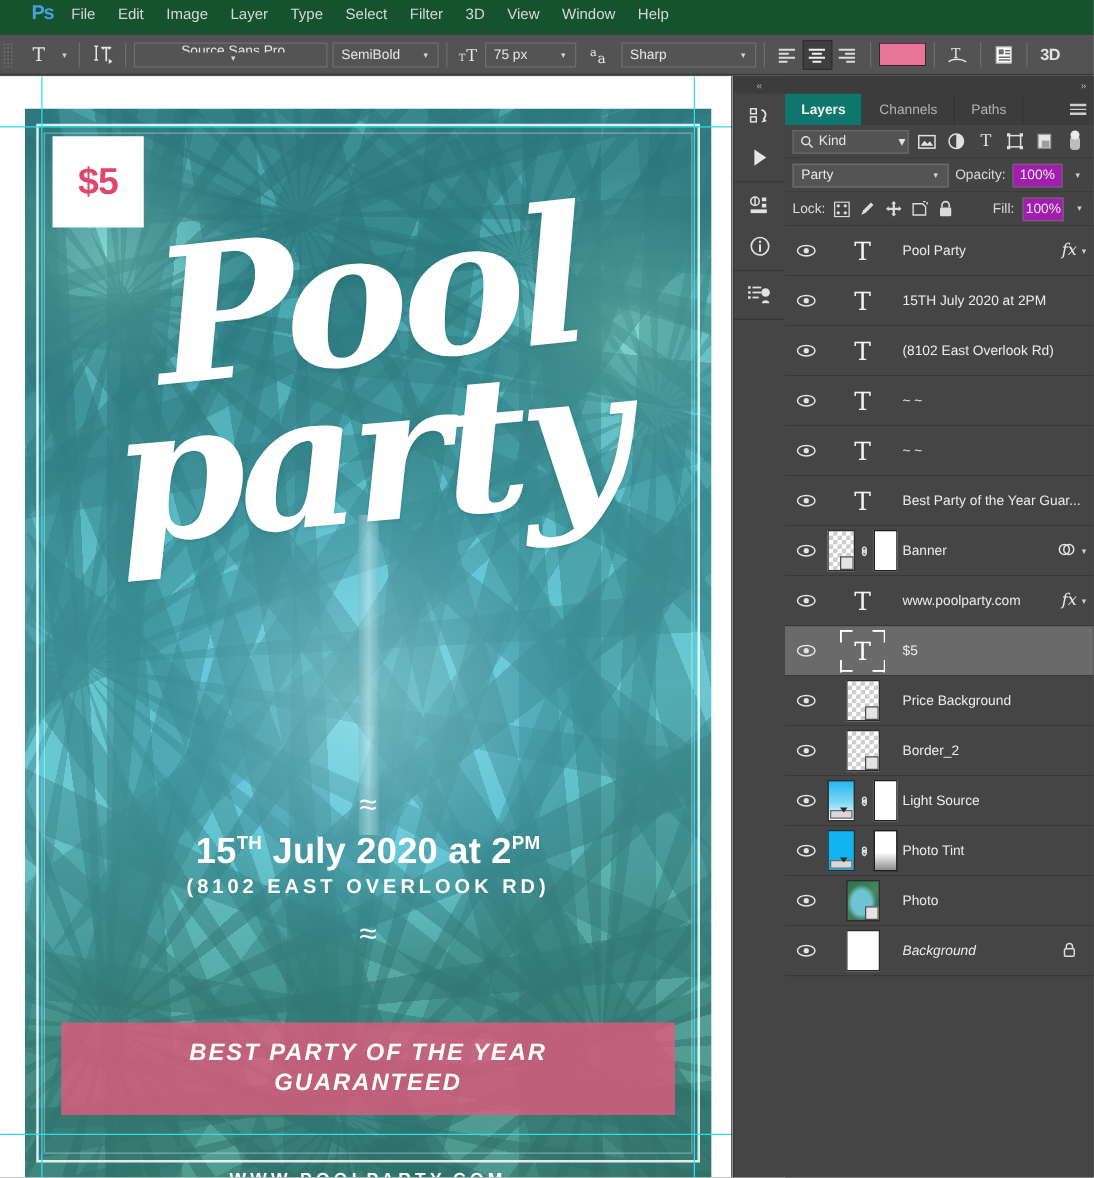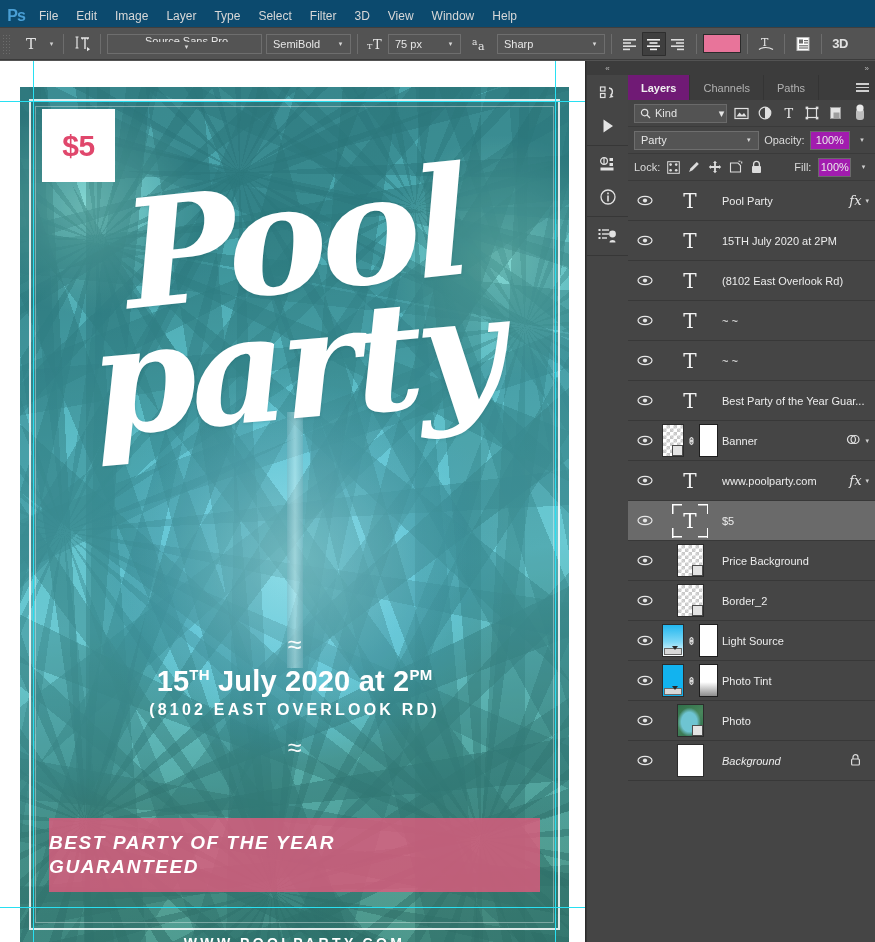--- a/index.html
+++ b/index.html
@@ -9,22 +9,22 @@
     font-family: "Liberation Sans", sans-serif;
     font-size: 11px;
     color: #d4d4d4;
     overflow: hidden;
     position: relative;
     -webkit-font-smoothing: antialiased;
   }
 
   
   .menubar {
-    height: 28px; background:#0c4a6e;
-    display:flex; align-items:flex-end; padding-left:2px;
+    height: 28px; background:#14532d;
+    display:flex; align-items:flex-start; padding-left:20px;
     border-bottom:1px solid #3f3f3f;
   }
   .ps-logo {
     width:28px; height:22px; display:flex; align-items:center; justify-content:center;
     font-weight:bold; font-size:16px; color:#4a9fd5; letter-spacing:-1px;
     font-family:"Liberation Sans", sans-serif;
   }
   .menu-item {
     padding:4px 9px; font-size:12px; color:#d8d8d8; cursor:default; white-space:nowrap;
   }
@@ -126,21 +126,21 @@
   }
   .sup { font-size:15px; vertical-align:super; font-weight:bold; }
   .addr {
     position:absolute; left:0; right:0; top:614px; text-align:center; color:#fff;
     font-size:16px; letter-spacing:3.2px; font-weight:600;
   }
 
   .banner {
     position:absolute; left:29px; right:29px; top:731px; height:74px;
     background:rgba(226,90,125,.80);
-    display:flex; flex-direction:column; justify-content:center;
+    display:flex; flex-direction:column; align-items:center; justify-content:center;
   }
   .banner div {
     color:#fff; font-size:19px; font-weight:bold; font-style:italic;
     letter-spacing:1.6px; line-height:1.25;
   }
   .weburl {
     position:absolute; left:0; right:0; top:848px; text-align:center; color:#fff;
     font-size:14px; font-weight:bold; letter-spacing:3.4px;
   }
 
@@ -169,21 +169,21 @@
 
   
   .panel { flex:1; background:#444; display:flex; flex-direction:column; min-width:0; }
   .panel-collapse { height:14px; background:#3c3c3c; display:flex; align-items:center;
     justify-content:flex-end; padding-right:6px; font-size:8px; color:#b9b9b9; }
   .tabstrip { height:25px; background:#3c3c3c; display:flex; align-items:stretch; }
   .tab {
     padding:0 13px; display:flex; align-items:center; font-size:11px; color:#b2b2b2;
     border-right:1px solid #343434;
   }
-  .tab.active { background:#701a75; color:#f0f0f0; font-weight:bold; }
+  .tab.active { background:#0f766e; color:#f0f0f0; font-weight:bold; }
   .tab-menu { margin-left:auto; width:26px; display:flex; align-items:center; justify-content:center; }
   .hamburger { width:13px; }
   .hamburger i { display:block; height:1.5px; background:#cfcfcf; margin:2px 0; }
 
   .panel-row {
     height:27px; display:flex; align-items:center; padding:0 6px; gap:5px;
     background:#444; border-bottom:1px solid #3a3a3a;
   }
   .kind-combo {
     width:104px; height:19px; background:#535353; border:1px solid #6a6a6a;

